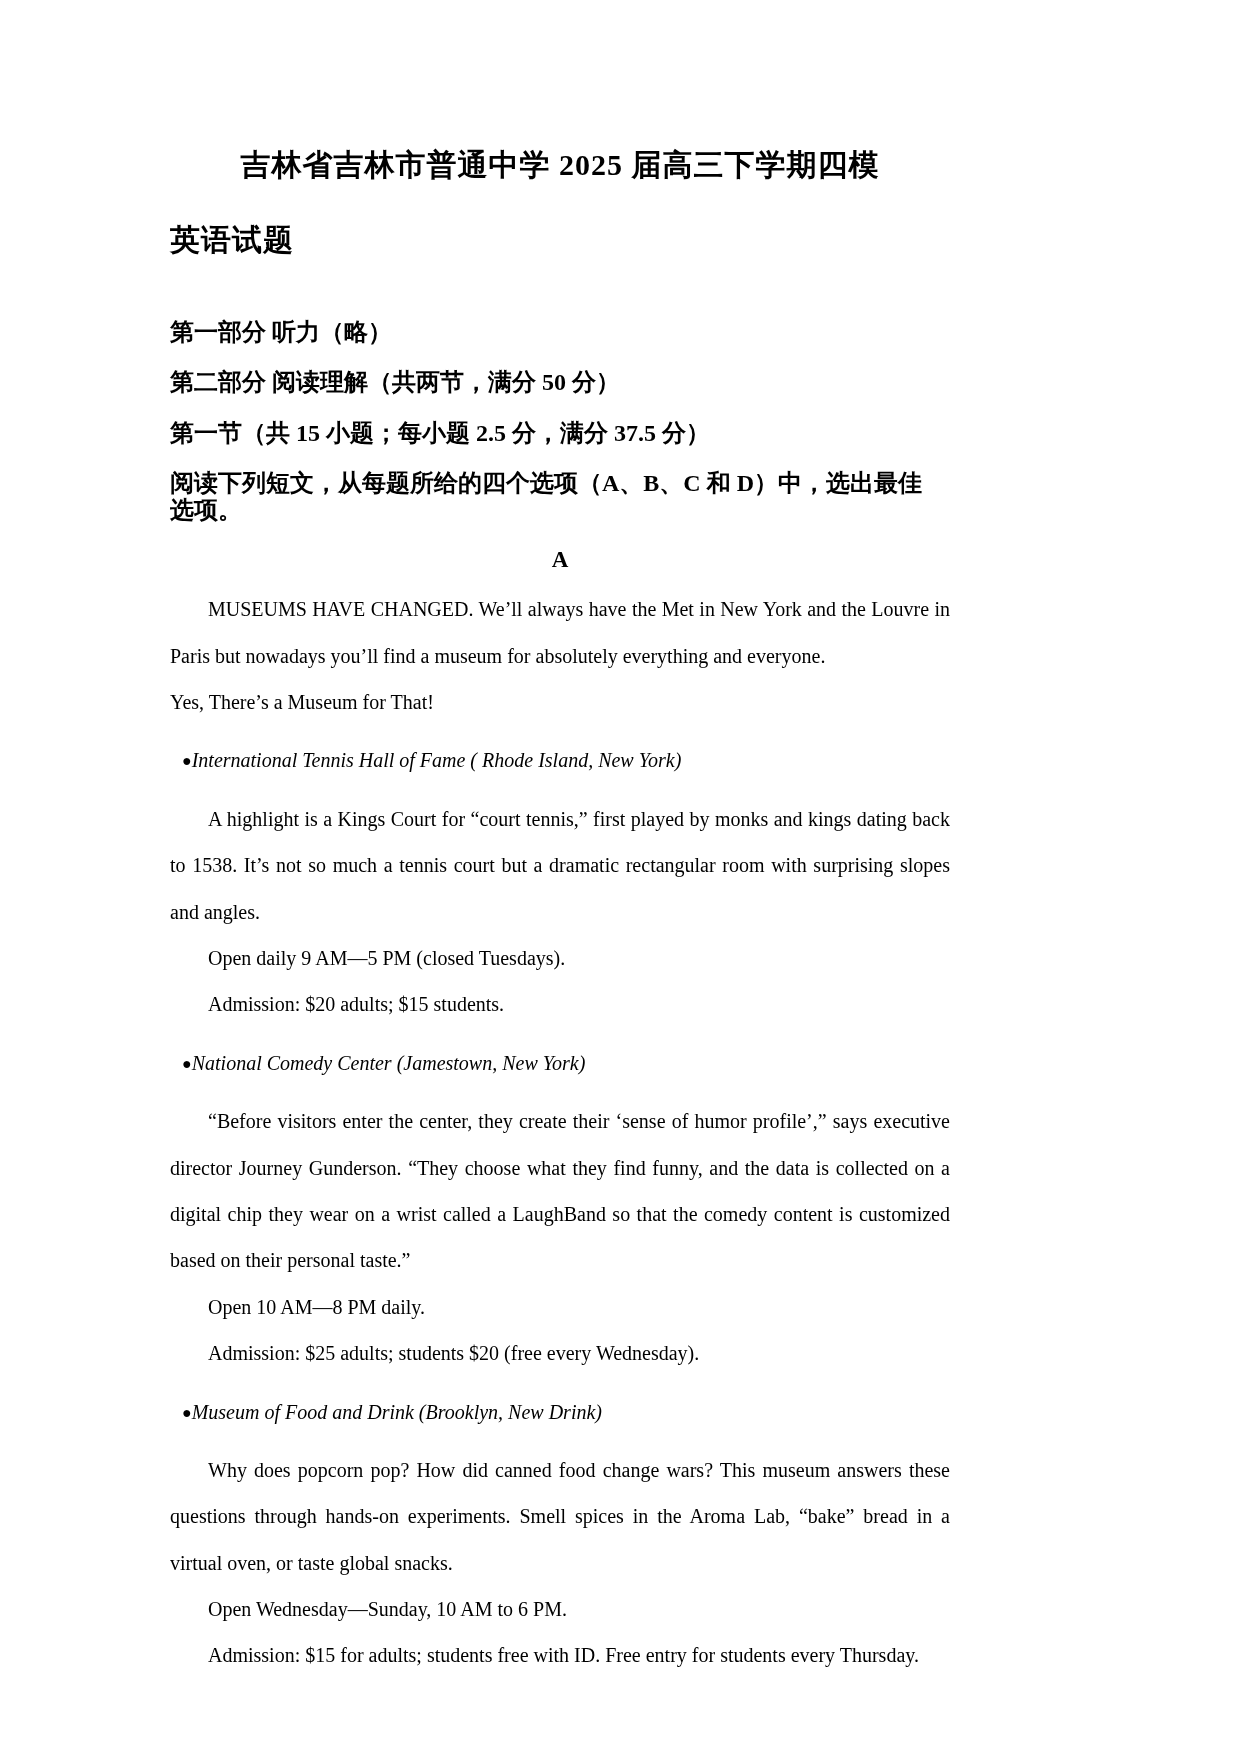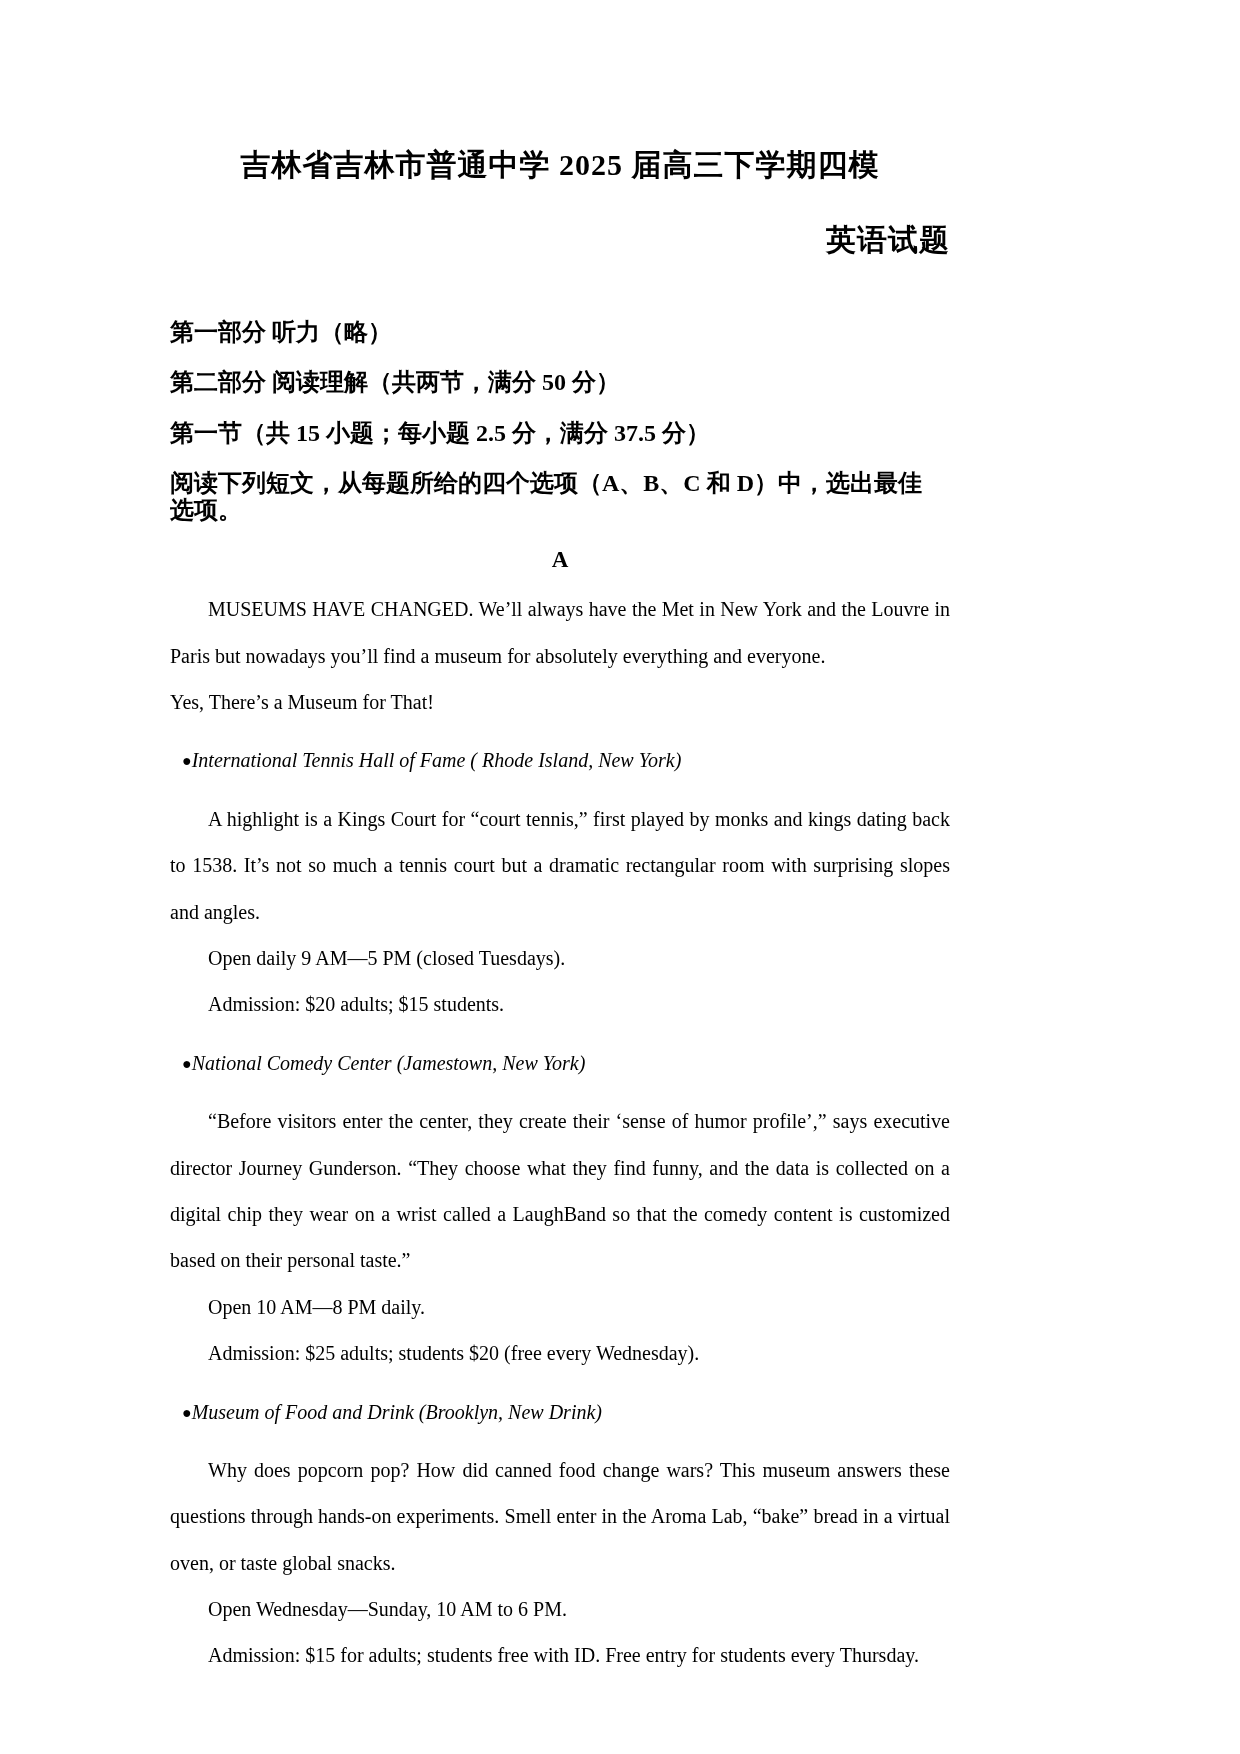--- a/index.html
+++ b/index.html
@@ -22,21 +22,21 @@
     font-size: 30px;
     font-weight: bold;
     text-align: center;
     line-height: 1.15;
     margin: 0 0 40px 0;
     letter-spacing: 1px;
   }
   .doc-subtitle {
     font-size: 30px;
     font-weight: bold;
-    text-align: right;
+    text-align: left;
     line-height: 1.15;
     margin: 0 0 62px 0;
     letter-spacing: 1px;
   }
   .sec-heading {
     font-size: 24px;
     font-weight: bold;
     line-height: 1.1;
     margin: 0 18px 24px 0;
   }
@@ -97,17 +97,17 @@
   <p class="body-par indent">A highlight is a Kings Court for “court tennis,” first played by monks and kings dating back to 1538. It’s not so much a tennis court but a dramatic rectangular room with surprising slopes and angles.</p>
   <p class="body-par no-justify indent">Open daily 9 AM—5 PM (closed Tuesdays).</p>
   <p class="body-par no-justify indent">Admission: $20 adults; $15 students.</p>
 
   <p class="bullet-line"><span class="bullet-glyph">●</span><span class="museum-name">National Comedy Center (Jamestown, New York)</span></p>
   <p class="body-par indent">“Before visitors enter the center, they create their ‘sense of humor profile’,” says executive director Journey Gunderson. “They choose what they find funny, and the data is collected on a digital chip they wear on a wrist called a LaughBand so that the comedy content is customized based on their personal taste.”</p>
   <p class="body-par no-justify indent">Open 10 AM—8 PM daily.</p>
   <p class="body-par no-justify indent">Admission: $25 adults; students $20 (free every Wednesday).</p>
 
   <p class="bullet-line"><span class="bullet-glyph">●</span><span class="museum-name">Museum of Food and Drink (Brooklyn, New Drink)</span></p>
-  <p class="body-par indent">Why does popcorn pop? How did canned food change wars? This museum answers these questions through hands-on experiments. Smell enter in the Aroma Lab, “bake” bread in a virtual oven, or taste global snacks.</p>
+  <p class="body-par indent">Why does popcorn pop? How did canned food change wars? This museum answers these questions through hands-on experiments. Smell spices in the Aroma Lab, “bake” bread in a virtual oven, or taste global snacks.</p>
   <p class="body-par no-justify indent">Open Wednesday—Sunday, 10 AM to 6 PM.</p>
   <p class="body-par no-justify indent">Admission: $15 for adults; students free with ID. Free entry for students every Thursday.</p>
 
 </div>
 
 </body></html>

